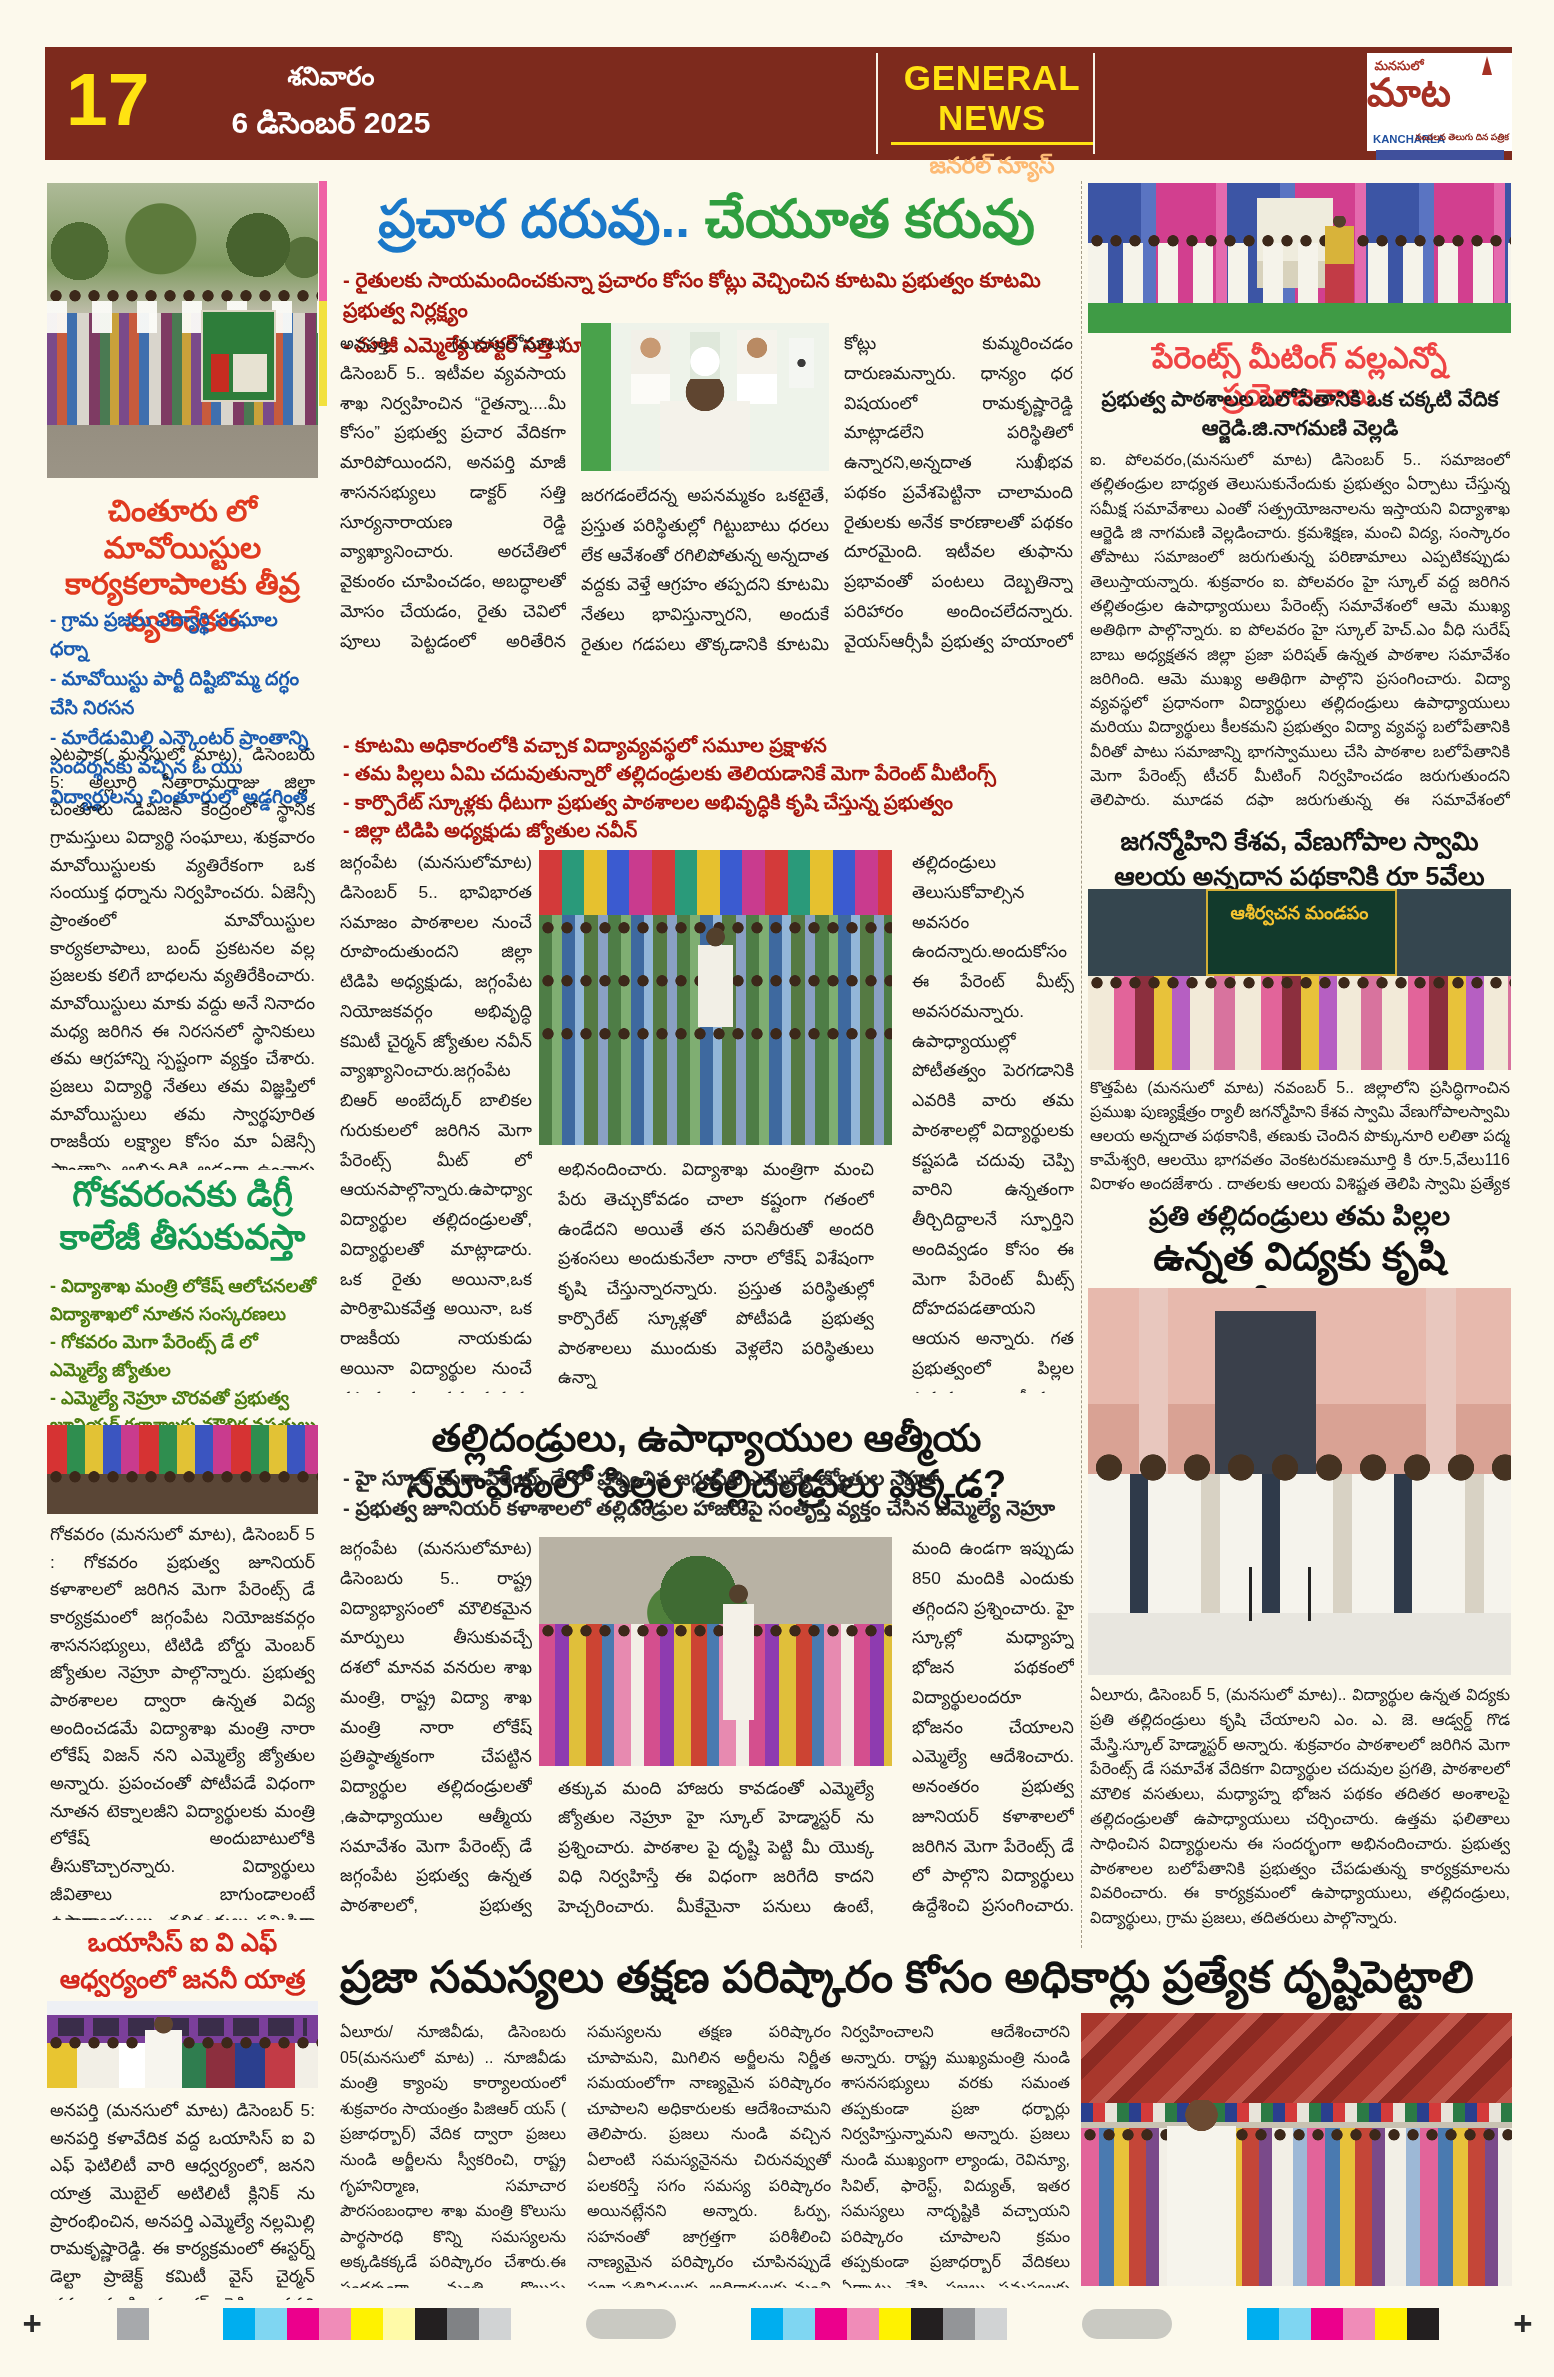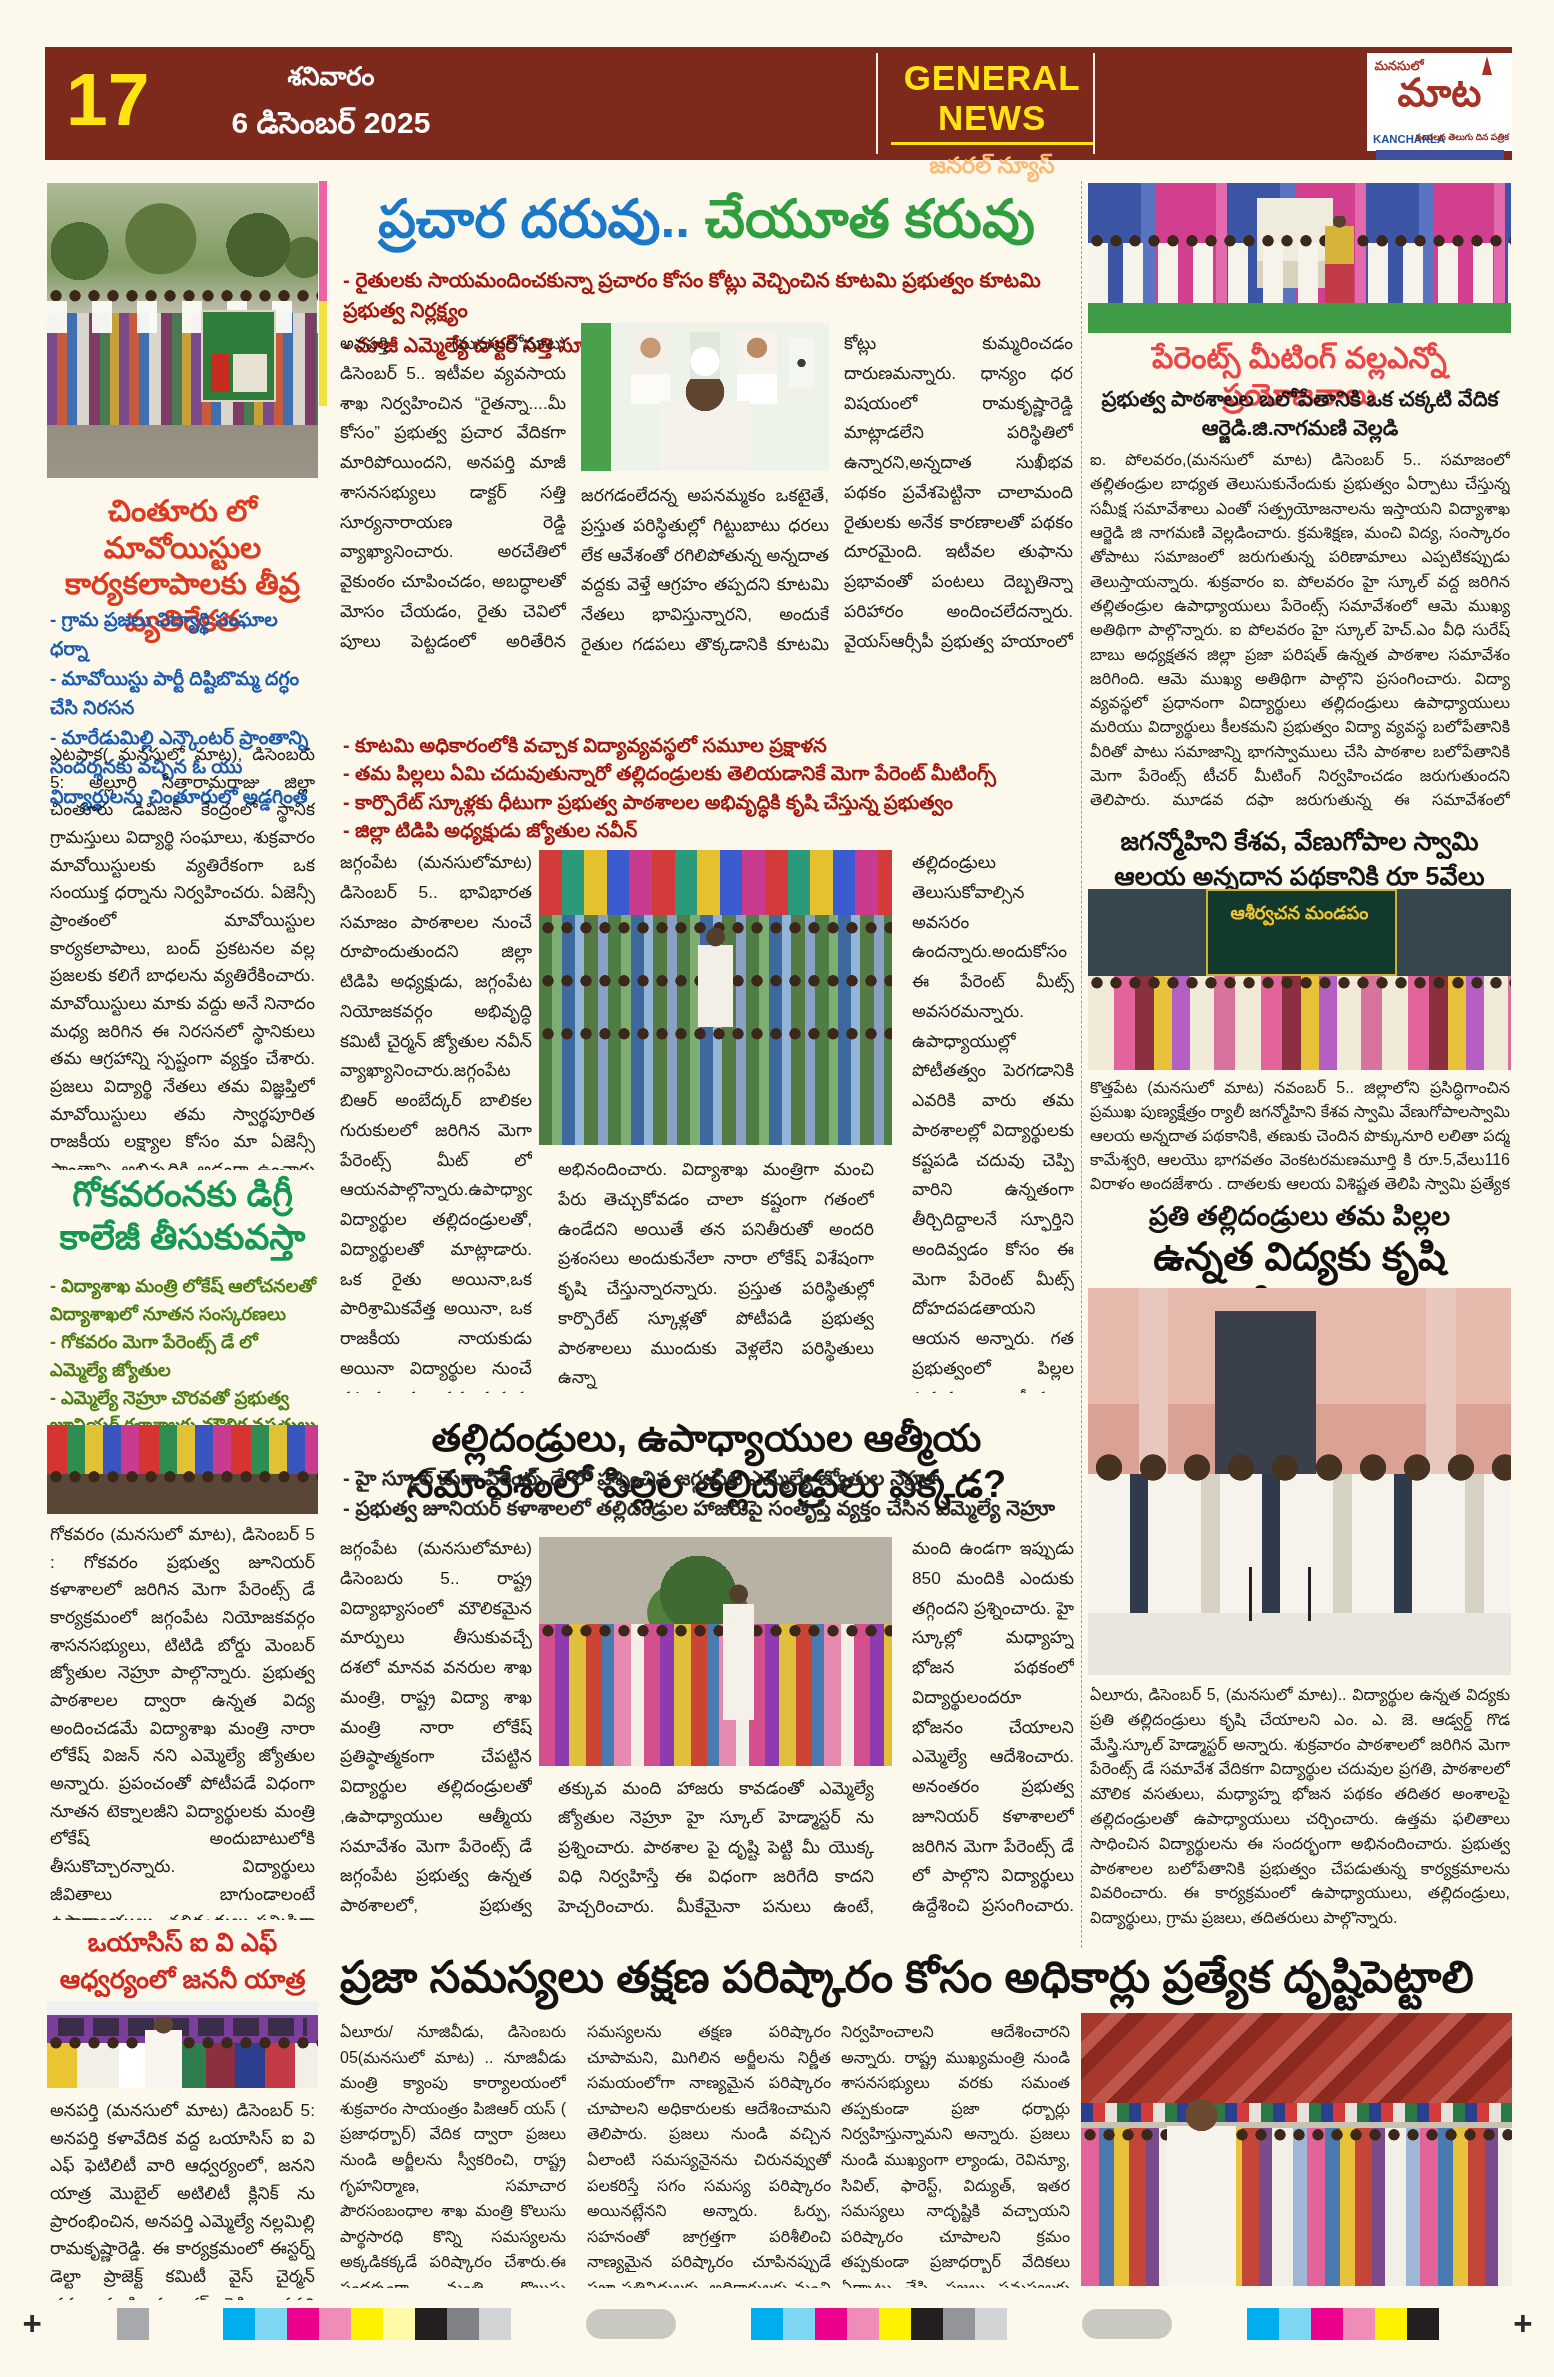--- a/index.html
+++ b/index.html
@@ -9,21 +9,21 @@
   .ph{position:absolute;}
   .photo{position:absolute;overflow:hidden;background:#cfc9ba;}
   .headline{font-weight:bold;text-align:center;line-height:1.22;}
   .bullets{font-weight:bold;line-height:1.55;}
   .body-txt{text-align:justify;color:#1a1a1a;overflow:hidden;line-height:1.6;}
   .vsep{position:absolute;width:0;border-left:1.5px dashed #a39a86;}
   .pm{position:absolute;left:319px;width:8.3px;}
   
   .hdr{position:absolute;left:45px;top:47px;width:1467px;height:113px;background:#7d2a1d;}
   .hdr-div{position:absolute;top:6px;width:1.5px;height:101px;background:#f7f3e8;}
-  .logo-box{position:absolute;left:1367px;top:53px;width:145px;height:98px;background:#ffffff;text-align:center;overflow:hidden;}
+  .logo-box{position:absolute;left:1367px;top:53px;width:145px;height:98px;background:#ffffff;text-align:left;overflow:hidden;}
   .logo-blue{position:absolute;left:1376px;top:150px;width:128px;height:9.8px;background:#40509c;}
   
   #calibration-bar{position:absolute;left:22.6px;top:2307px;width:1510px;height:33px;display:flex;align-items:center;}
   .cal-sq{display:inline-block;width:32px;height:32px;}
   .cal-pill{display:inline-block;width:90px;height:30px;background:#c9c9c2;border-radius:15px;}
   .cal-gap{display:inline-block;flex:1 1 22.6px;}
   .cal-plus{display:inline-block;font-size:33px;color:#2b2b2b;font-weight:bold;line-height:30px;}
   .heads{background-image:radial-gradient(circle 6px at 9px 6.8px,#3c281a 5.3px,transparent 6px);background-size:19px 100%;background-repeat:repeat-x;}
 </style>
 </head>

